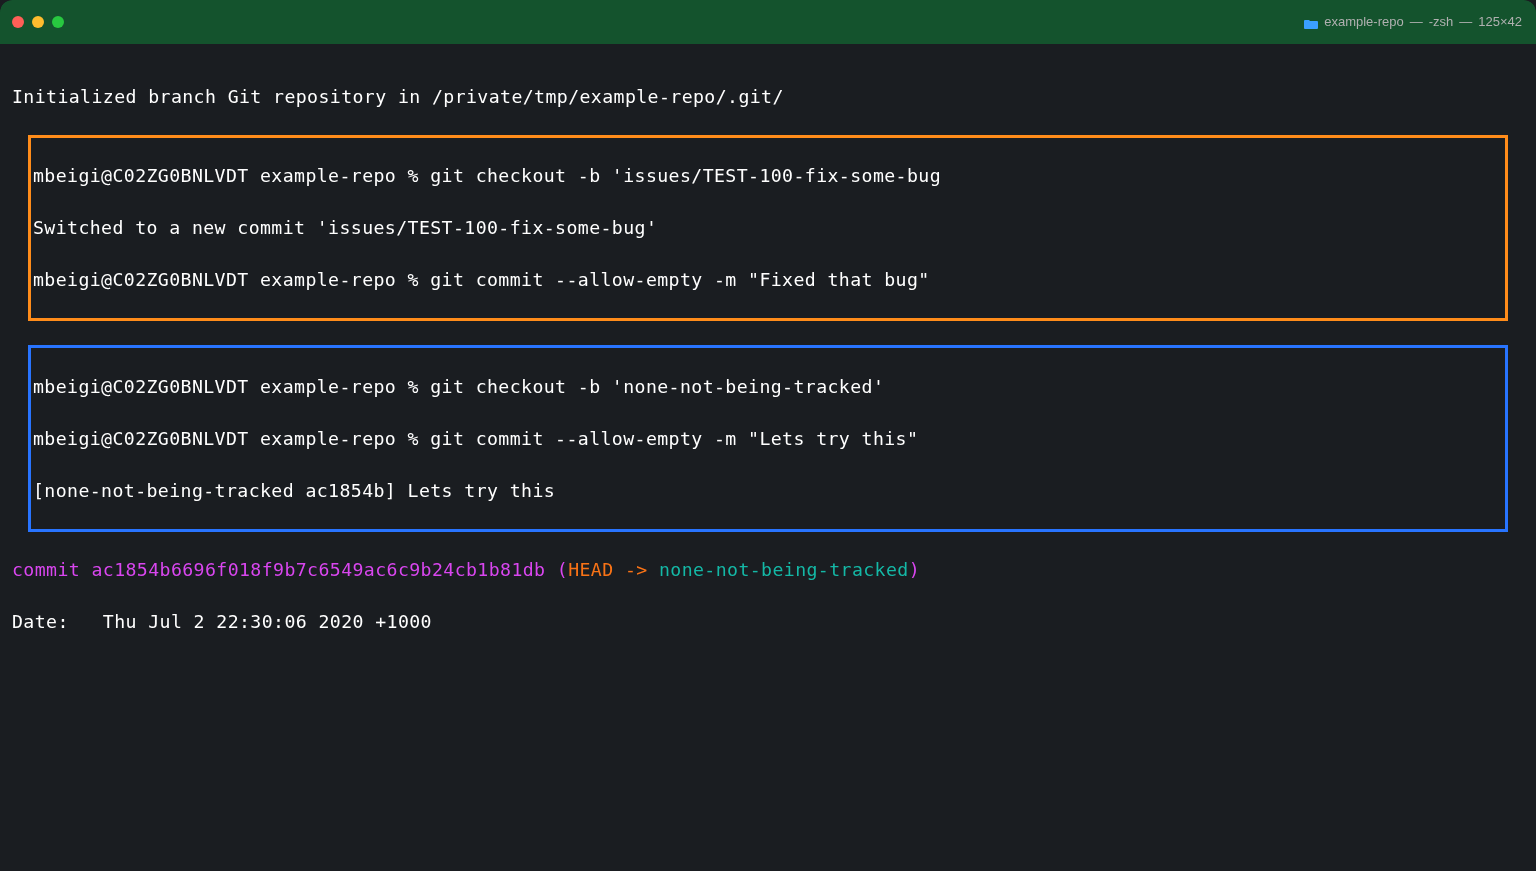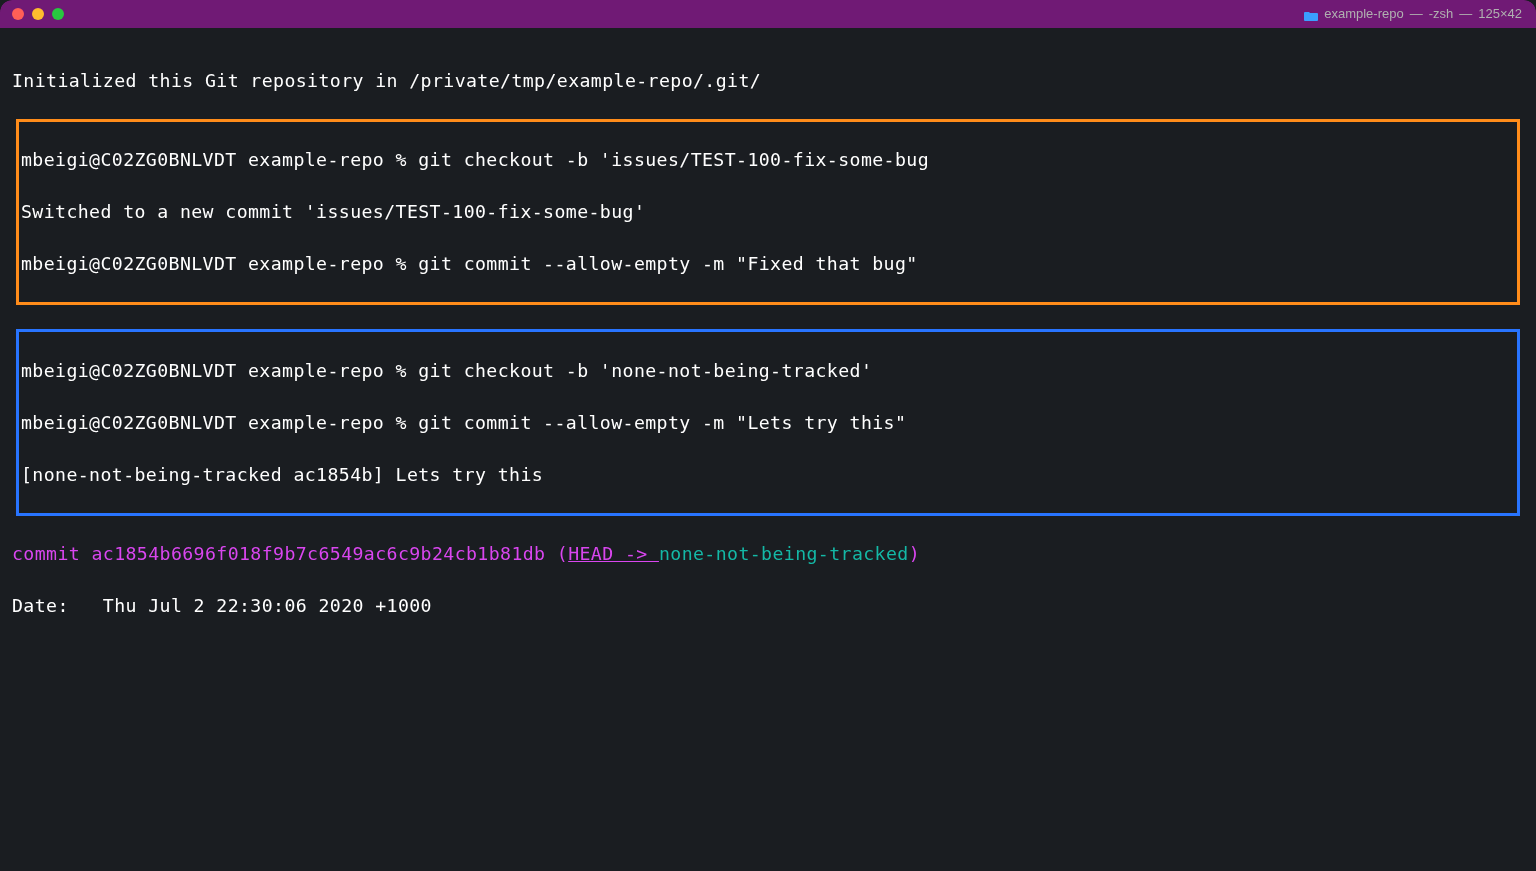--- a/index.html
+++ b/index.html
@@ -8,22 +8,22 @@
     font-family: "SF Mono", "Menlo", "Monaco", "Consolas", monospace;
     font-size: 18.2px;
     color: #ffffff;
     line-height: 1.42;
     width: 1536px;
     height: 871px;
     overflow: hidden;
     border-radius: 12px;
   }
   .titlebar {
-    height: 28px;
-    background: #701a75;
+    height: 44px;
+    background: #14532d;
     display: flex;
     align-items: center;
     padding: 0 12px;
     position: relative;
     border-top-left-radius: 12px;
     border-top-right-radius: 12px;
   }
   .traffic-lights { display: flex; gap: 8px; }
   .light { width: 12px; height: 12px; border-radius: 50%; }
   .light.red { background: #ff5f57; }
@@ -45,26 +45,26 @@
   }
   .terminal {
     padding: 14px 12px 10px 12px;
     white-space: pre;
     letter-spacing: 0.4px;
   }
   .box {
     border: 3px solid;
     display: block;
     padding: 0 2px;
-    margin: -1px 4px;
+    margin: -1px 16px;
   }
   .box.orange { border-color: #ff8c1a; }
   .box.blue { border-color: #2874ff; }
   .yellow-text { color: #d946ef; }
-  .cyan-text { color: #d946ef; text-decoration: underline; }
+  .cyan-text { color: #f97316; }
   .green-text { color: #14b8a6; }
 </style>
 </head>
 <body>
 
 <div class="titlebar">
   <div class="traffic-lights">
     <div class="light red"></div>
     <div class="light yellow"></div>
     <div class="light green"></div>
@@ -77,21 +77,21 @@
     </span>
     <span>example-repo</span>
     <span>—</span>
     <span>-zsh</span>
     <span>—</span>
     <span>125×42</span>
   </div>
 </div>
 
 <div class="terminal">
-<div><span>Initialized this Git repository in /private/tmp/example-repo/.git/</span></div>
+<div><span>Initialized branch Git repository in /private/tmp/example-repo/.git/</span></div>
 <div class="box orange">
 <div><span>mbeigi@C02ZG0BNLVDT example-repo % </span><span>git checkout -b 'issues/TEST-100-fix-some-bug</span></div>
 <div><span>Switched to a new commit 'issues/TEST-100-fix-some-bug'</span></div>
 <div><span>mbeigi@C02ZG0BNLVDT example-repo % </span><span>git commit --allow-empty -m "Fixed that bug"</span></div>
 </div>
 <div class="box blue">
 <div><span>mbeigi@C02ZG0BNLVDT example-repo % </span><span>git checkout -b 'none-not-being-tracked'</span></div>
 <div><span>mbeigi@C02ZG0BNLVDT example-repo % </span><span>git commit --allow-empty -m "Lets try this"</span></div>
 <div><span>[none-not-being-tracked ac1854b] Lets try this</span></div>
 </div>

